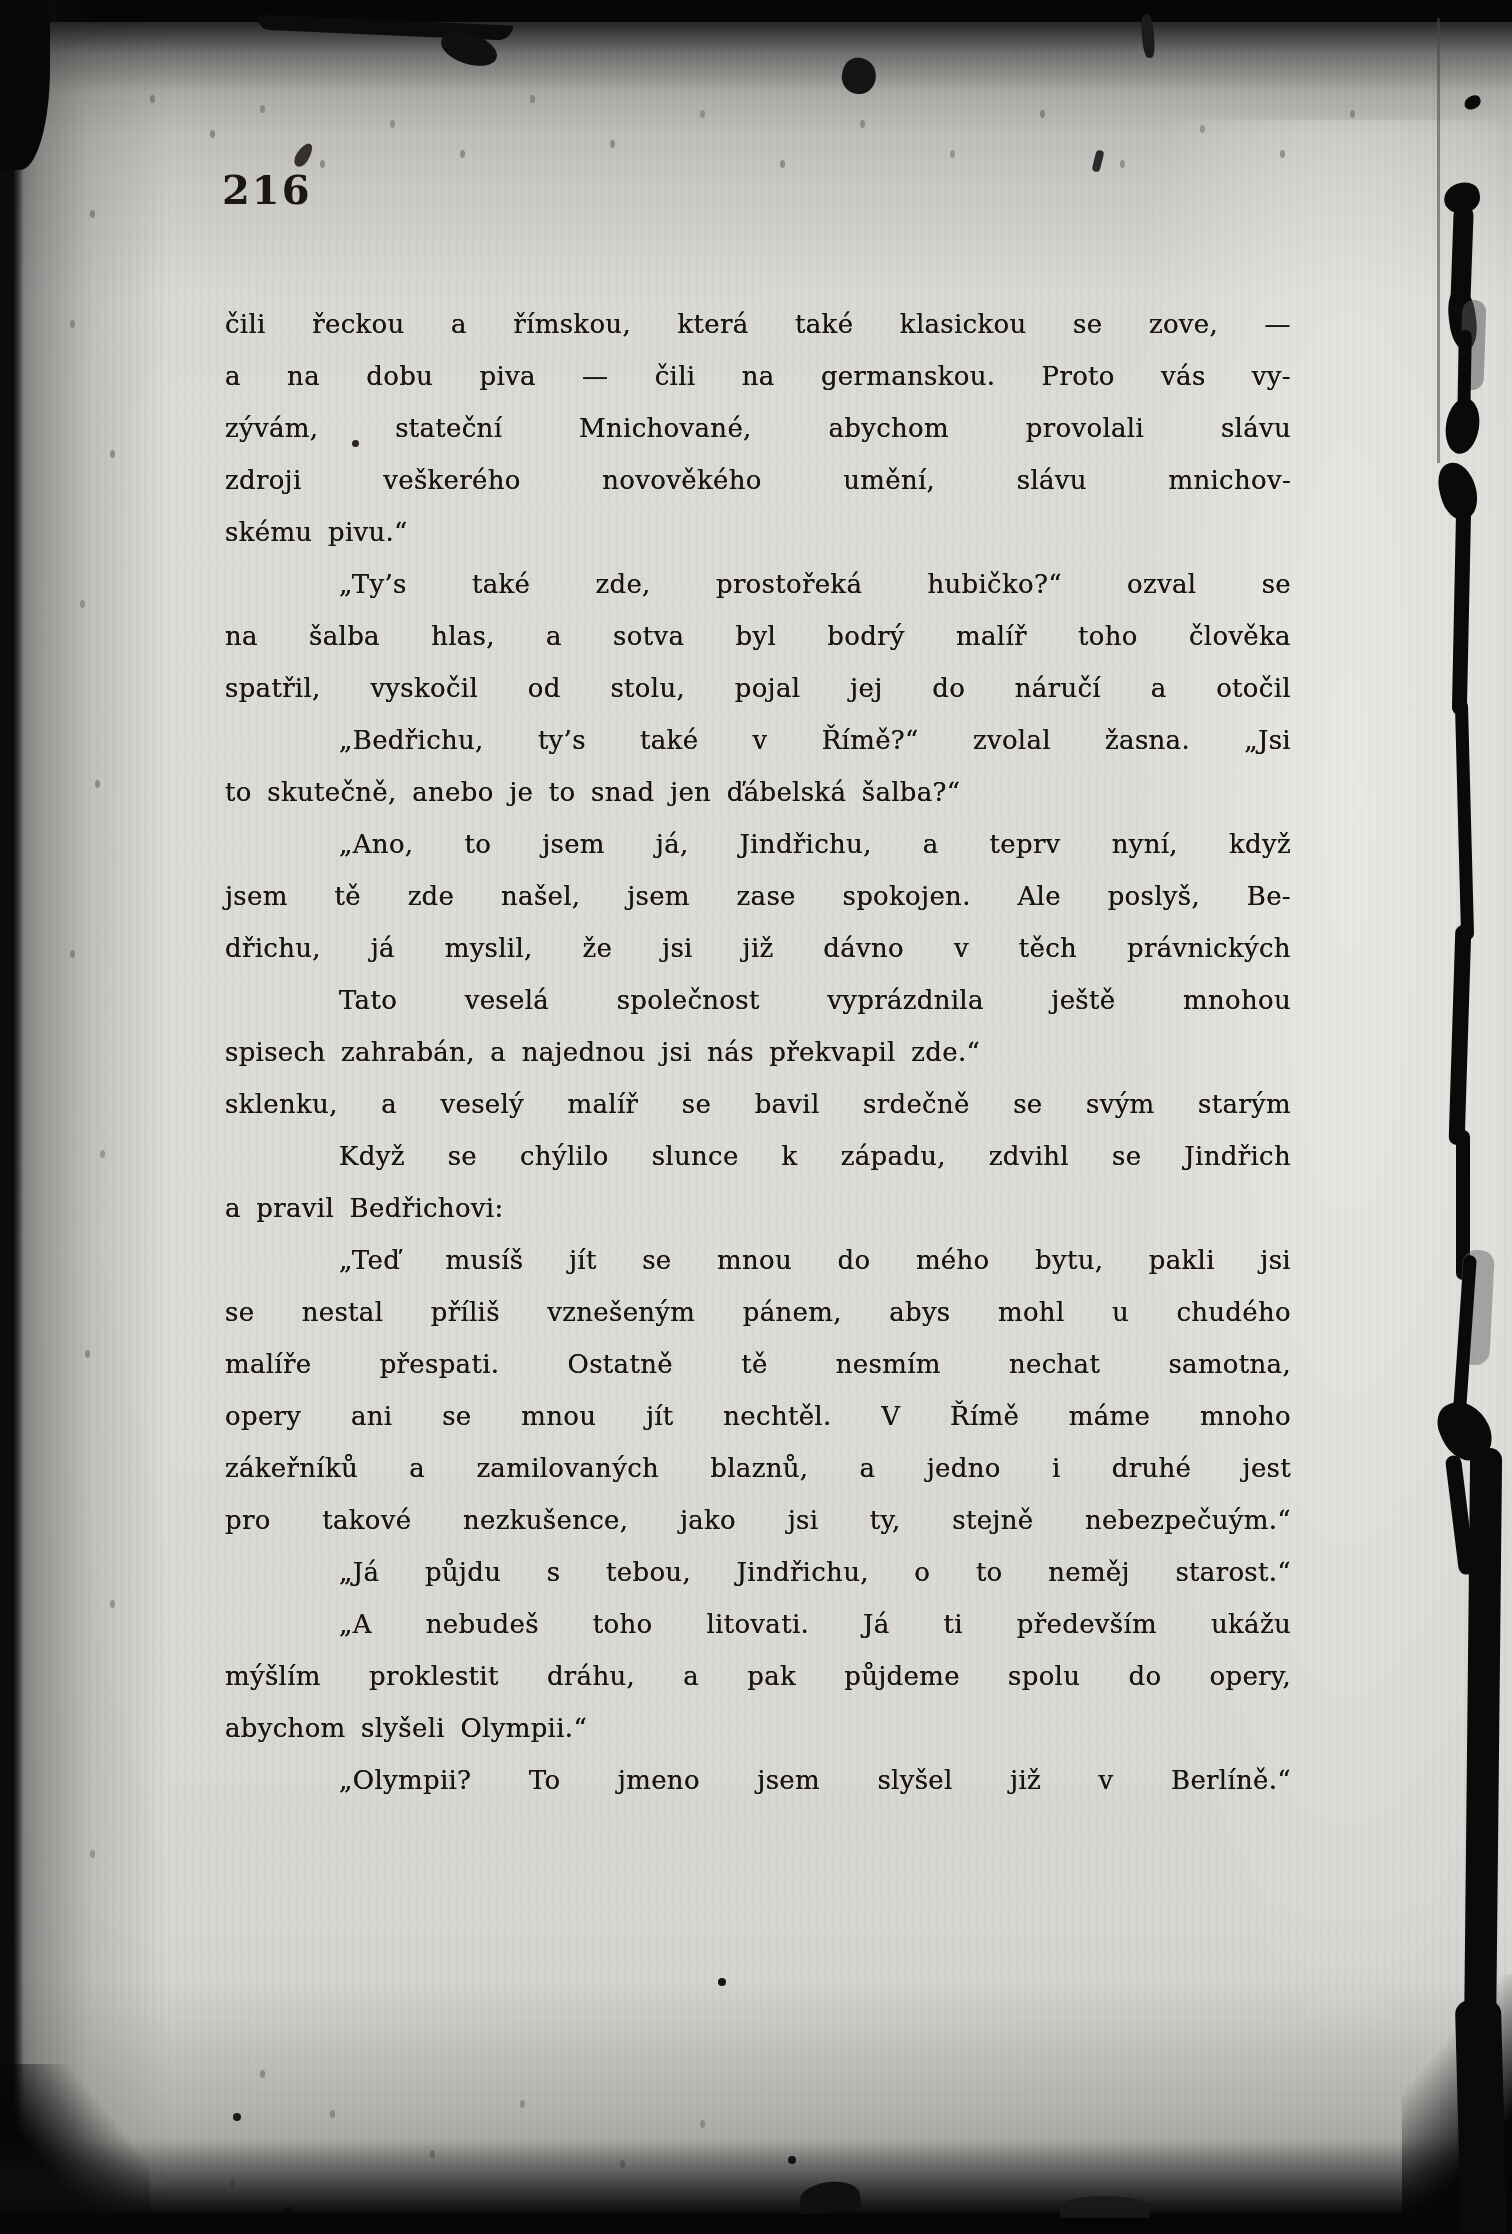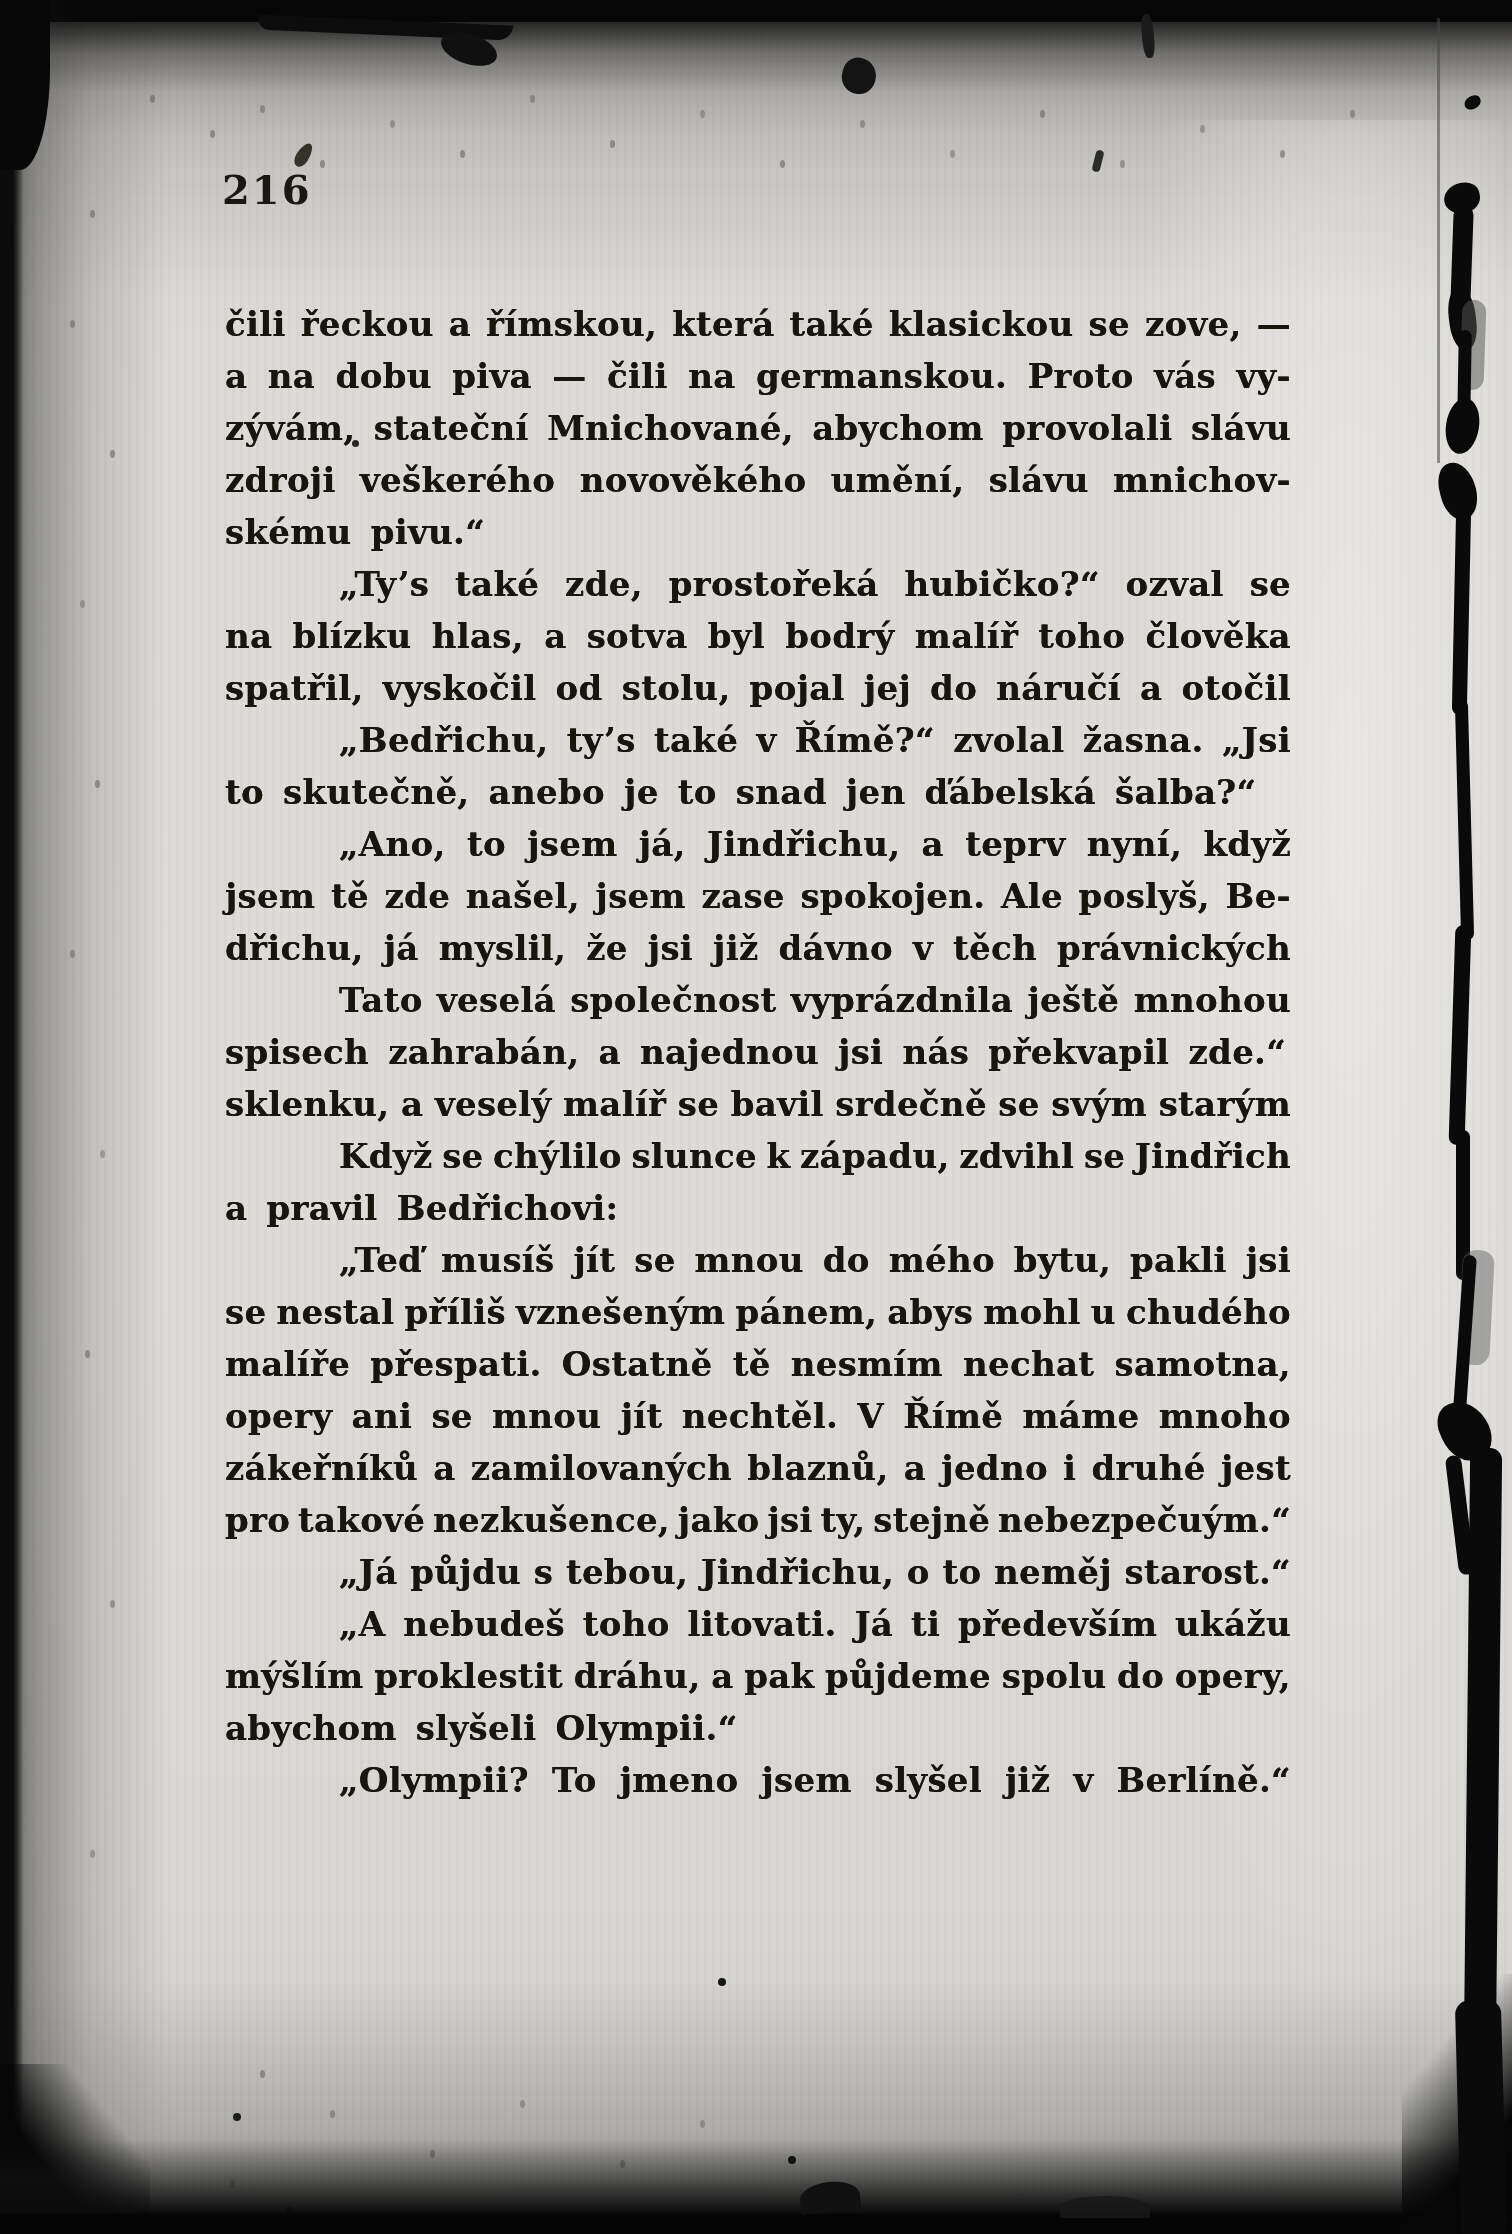--- a/index.html
+++ b/index.html
@@ -19,21 +19,21 @@
   #shade-left{left:0;top:0;width:170px;height:2234px;
     background:linear-gradient(90deg,rgba(66,64,61,.38),transparent);}
   #shade-bottom{left:0;top:1980px;width:1512px;height:254px;
     background:linear-gradient(transparent,rgba(88,86,82,.28) 60%,rgba(58,56,53,.5));}
   #light-right{left:1120px;top:120px;width:380px;height:1950px;
     background:radial-gradient(ellipse at 60% 35%,rgba(242,241,238,.55),transparent 70%);}
   
   #page-number{position:absolute;left:222px;top:170px;z-index:5;
     font-weight:700;font-size:40px;line-height:1;letter-spacing:2px;color:#1b1712;}
   #page-text{position:absolute;left:225px;top:298px;width:1066px;z-index:5;
-    color:var(--ink,#18140e);font-weight:700;font-size:34px;line-height:52px;
+    color:var(--ink,#18140e);font-weight:400;font-size:26px;line-height:52px;
     letter-spacing:.3px;text-shadow:0 0 .6px rgba(20,16,10,.85);}
   .line{height:52px;white-space:nowrap;word-spacing:7px;}
   .line.just{display:flex;justify-content:space-between;white-space:normal;word-spacing:normal;}
   .line.just span{display:inline-block;white-space:pre;}
   .line.indent{padding-left:114px;}
   
   .art{position:absolute;z-index:6;pointer-events:none;}
   .lowart{position:absolute;z-index:2;pointer-events:none;}
   .specks{position:absolute;z-index:2;width:5px;height:8px;border-radius:50%;
     background:rgba(88,86,82,.5);}
@@ -118,21 +118,21 @@
         <span>„Ty’s</span>
         <span>také</span>
         <span>zde,</span>
         <span>prostořeká</span>
         <span>hubičko?“</span>
         <span>ozval</span>
         <span>se</span>
       </div>
       <div class="line just">
         <span>na</span>
-        <span>blízku</span>
+        <span>šalba</span>
         <span>hlas,</span>
         <span>a</span>
         <span>sotva</span>
         <span>byl</span>
         <span>bodrý</span>
         <span>malíř</span>
         <span>toho</span>
         <span>člověka</span>
       </div>
       <div class="line just">

